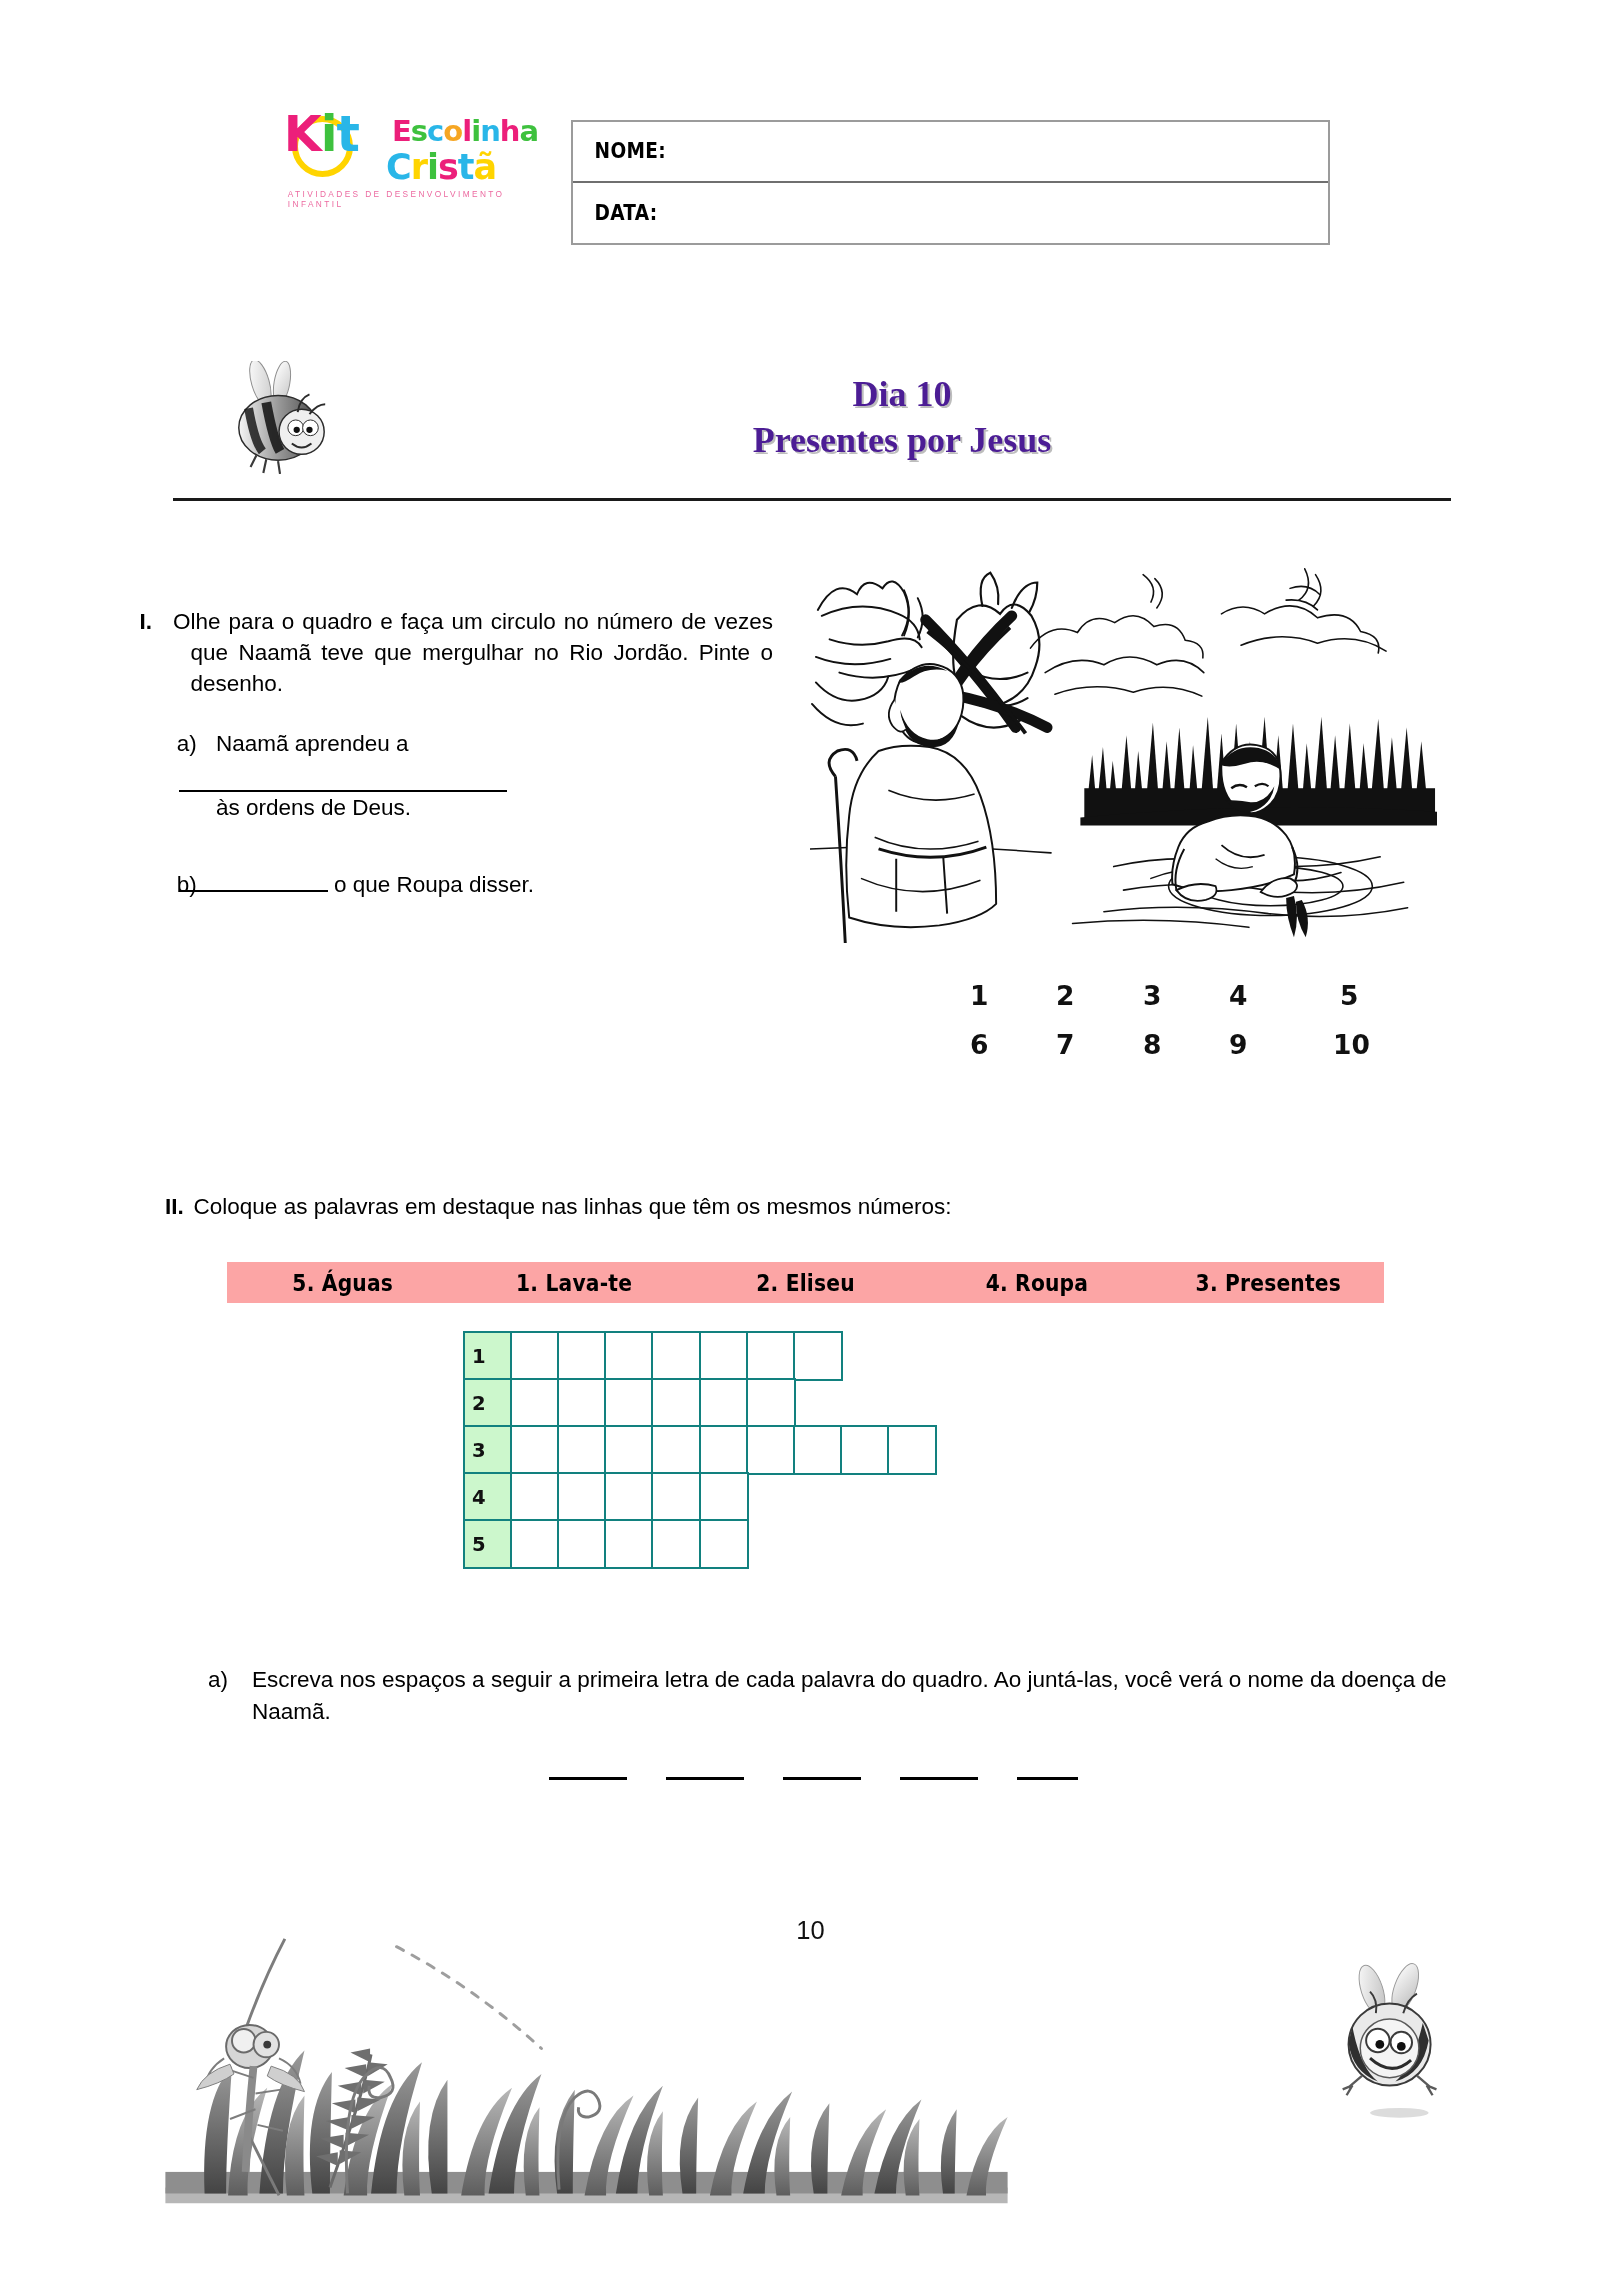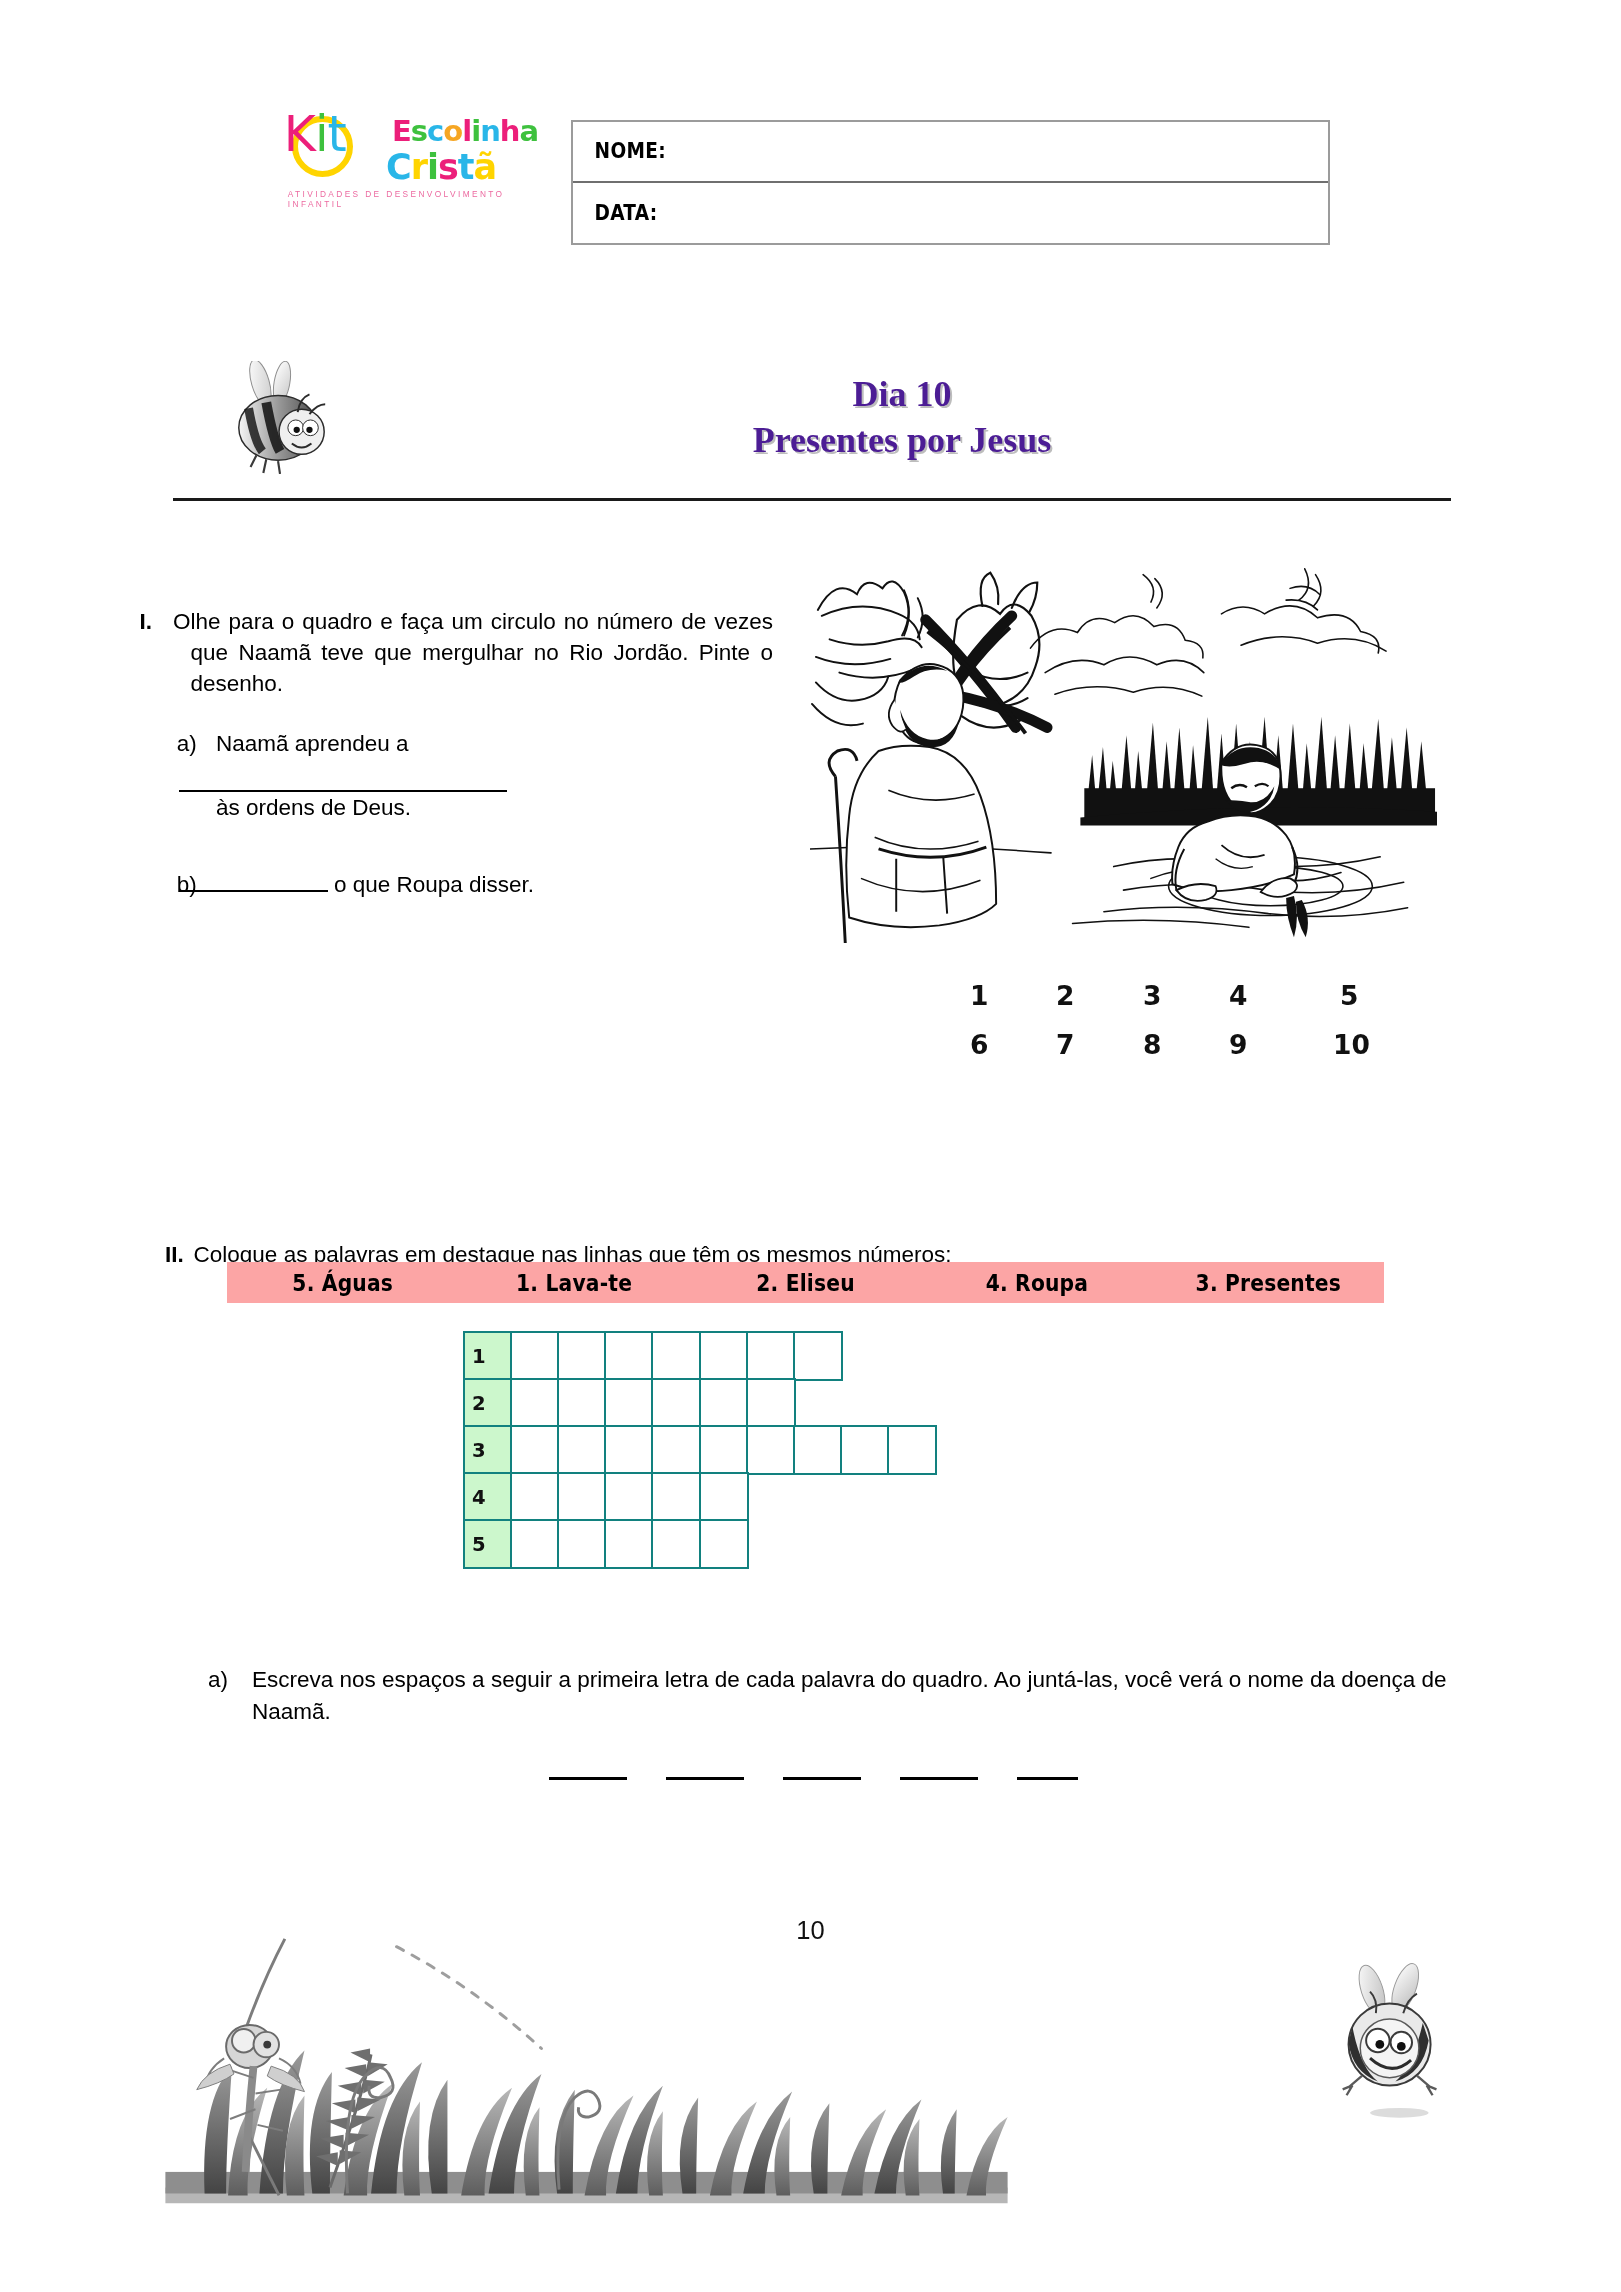--- a/index.html
+++ b/index.html
@@ -39,21 +39,21 @@
     left: 0;
     top: 0;
     width: 284px;
     height: 55px;
   }
   .logo-kit {
     position: absolute;
     left: 7.8px;
     top: -5.9px;
     font-size: 49px;
-    font-weight: normal;
+    font-weight: bold;
     font-family: "DejaVu Sans", sans-serif;
     letter-spacing: -1px;
     line-height: 1;
   }
   .logo-circle {
     position: absolute;
     left: 15.7px;
     top: 0px;
     width: 61px;
     height: 61px;
@@ -245,21 +245,20 @@
     color: #111;
   }
 
   
   .sec2-heading {
     position: absolute;
     left: 165px;
     top: 1194px;
     width: 1274px;
     font-size: 22.5px;
-    margin-top: 48px;
   }
   .sec2-heading .q-roman { margin-right: 9.8px; }
 
   .wordbank {
     position: absolute;
     left: 227px;
     top: 1262px;
     width: 1157px;
     height: 41px;
     background: #fca5a5;

